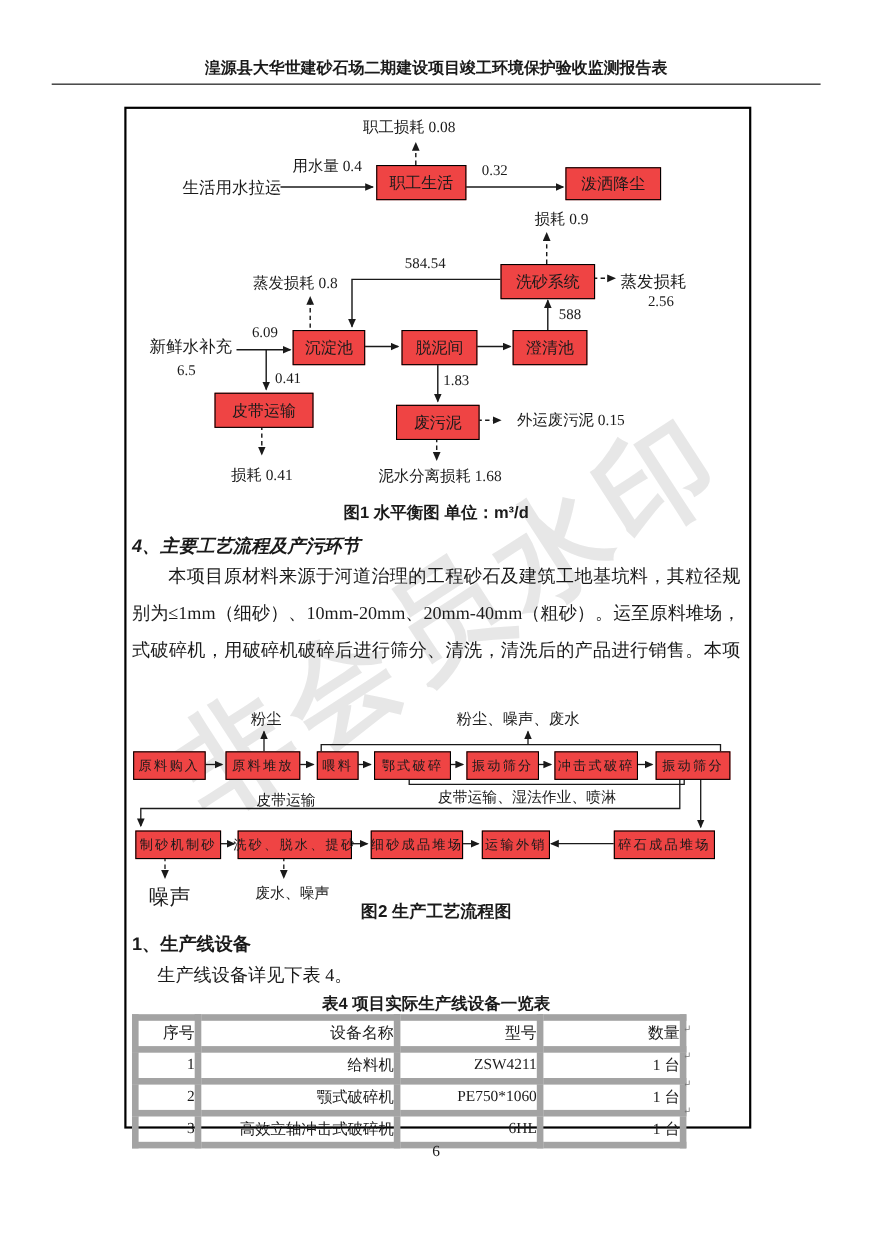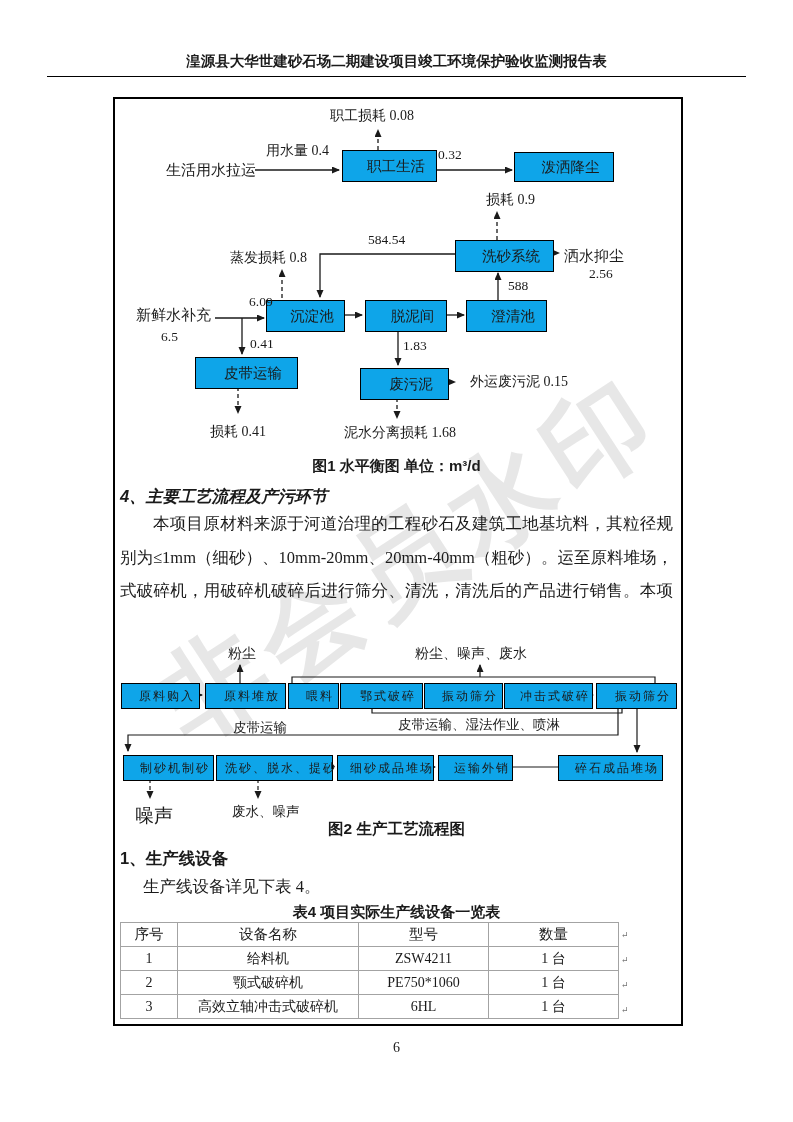--- a/index.html
+++ b/index.html
@@ -17,43 +17,43 @@
     transform:rotate(-33deg);transform-origin:50% 50%;white-space:nowrap;
     z-index:1;font-family:"Liberation Sans","DejaVu Sans",sans-serif;font-weight:bold;
   }
   
   .doc-title{left:0;right:0;top:52px;text-align:center;font-size:14.5px;font-weight:bold;z-index:2;}
   .head-rule{left:47px;top:76px;width:699px;height:0;border-top:1.5px solid #000;z-index:2;}
   
   .outer-box{left:113px;top:97px;width:566px;height:925px;border:2px solid #000;z-index:2;background:transparent;}
   
   .dbox{
-    position:absolute;border:1px solid #000;background:#0ea5e9;z-index:3;
+    position:absolute;border:1px solid #000;background:#ef4444;z-index:3;
     display:flex;align-items:center;justify-content:center;
-    font-size:14.5px;white-space:nowrap;padding-left:13px;
+    font-size:14.5px;white-space:nowrap;
   }
   .dbox.small{font-size:12px;letter-spacing:2px;}
   .lbl{position:absolute;white-space:nowrap;z-index:3;font-size:14px;}
   .lbl.num{font-size:13.5px;}
   svg.lines{position:absolute;left:0;top:0;z-index:2;pointer-events:none;}
   .fig-cap{position:absolute;left:120px;width:553px;text-align:center;font-size:15px;z-index:3;}
   
   .sec-head{position:absolute;left:120px;font-size:16.5px;z-index:3;}
   .para{position:absolute;left:120px;width:553px;z-index:3;font-size:16.5px;}
   .para .pline{height:33.5px;line-height:33.5px;white-space:nowrap;}
   .para .pline.just{text-align:justify;text-align-last:justify;white-space:normal;height:33.5px;overflow:hidden;}
   .para .pline.indent{text-indent:2em;}
   .sec5-text{position:absolute;left:143px;font-size:16.5px;z-index:3;}
   
   table.t4{
     position:absolute;left:120px;top:922px;width:498px;z-index:3;
     border-collapse:collapse;table-layout:fixed;background:#fff0;
   }
   table.t4 td{
-    border:1px solid #a3a3a3;height:23px;text-align:center;vertical-align:middle;
+    border:6px solid #a3a3a3;height:23px;text-align:right;vertical-align:middle;
     font-size:14px;padding:0;overflow:hidden;
   }
   table.t4 tr.hd td{font-size:14.5px;}
   .rem{position:absolute;left:621px;font-size:9px;color:#777;z-index:3;}
   .pageno{position:absolute;left:0;right:0;top:1040px;text-align:center;font-size:14px;z-index:3;}
 </style>
 </head>
 <body>
 
 <div class="wm">非会员水印</div>
@@ -117,26 +117,26 @@
 <div class="dbox" style="left:466px;top:300px;width:66px;height:30px;">澄清池</div>
 <div class="dbox" style="left:195px;top:357px;width:88px;height:30px;">皮带运输</div>
 <div class="dbox" style="left:360px;top:368px;width:74px;height:30px;">废污泥</div>
 
 <div class="lbl" style="left:166px;top:161px;font-size:15px;">生活用水拉运</div>
 <div class="lbl" style="left:266px;top:142px;">用水量 0.4</div>
 <div class="lbl" style="left:330px;top:107px;">职工损耗 0.08</div>
 <div class="lbl num" style="left:438px;top:147px;">0.32</div>
 <div class="lbl" style="left:486px;top:191px;">损耗 0.9</div>
 <div class="lbl num" style="left:368px;top:232px;">584.54</div>
-<div class="lbl" style="left:564px;top:247px;font-size:15px;">洒水抑尘</div>
+<div class="lbl" style="left:564px;top:247px;font-size:15px;">蒸发损耗</div>
 <div class="lbl num" style="left:589px;top:266px;">2.56</div>
 <div class="lbl" style="left:230px;top:249px;">蒸发损耗 0.8</div>
 <div class="lbl" style="left:136px;top:306px;font-size:15px;">新鲜水补充</div>
 <div class="lbl num" style="left:161px;top:329px;">6.5</div>
-<div class="lbl num" style="left:229px;top:294px;margin-left:20px;">6.09</div>
+<div class="lbl num" style="left:229px;top:294px;">6.09</div>
 <div class="lbl num" style="left:508px;top:278px;">588</div>
 <div class="lbl num" style="left:250px;top:336px;">0.41</div>
 <div class="lbl num" style="left:403px;top:338px;">1.83</div>
 <div class="lbl" style="left:210px;top:423px;text-align:center;">损耗 0.41</div>
 <div class="lbl" style="left:470px;top:373px;">外运废污泥 0.15</div>
 <div class="lbl" style="left:344px;top:424px;">泥水分离损耗 1.68</div>
 <div class="fig-cap hei" style="top:457px;">图1  水平衡图    单位：m³/d</div>
 
 <div class="sec-head hei" style="top:486px;font-style:italic;">4、主要工艺流程及产污环节</div>
 <div class="para" style="top:507px;">

